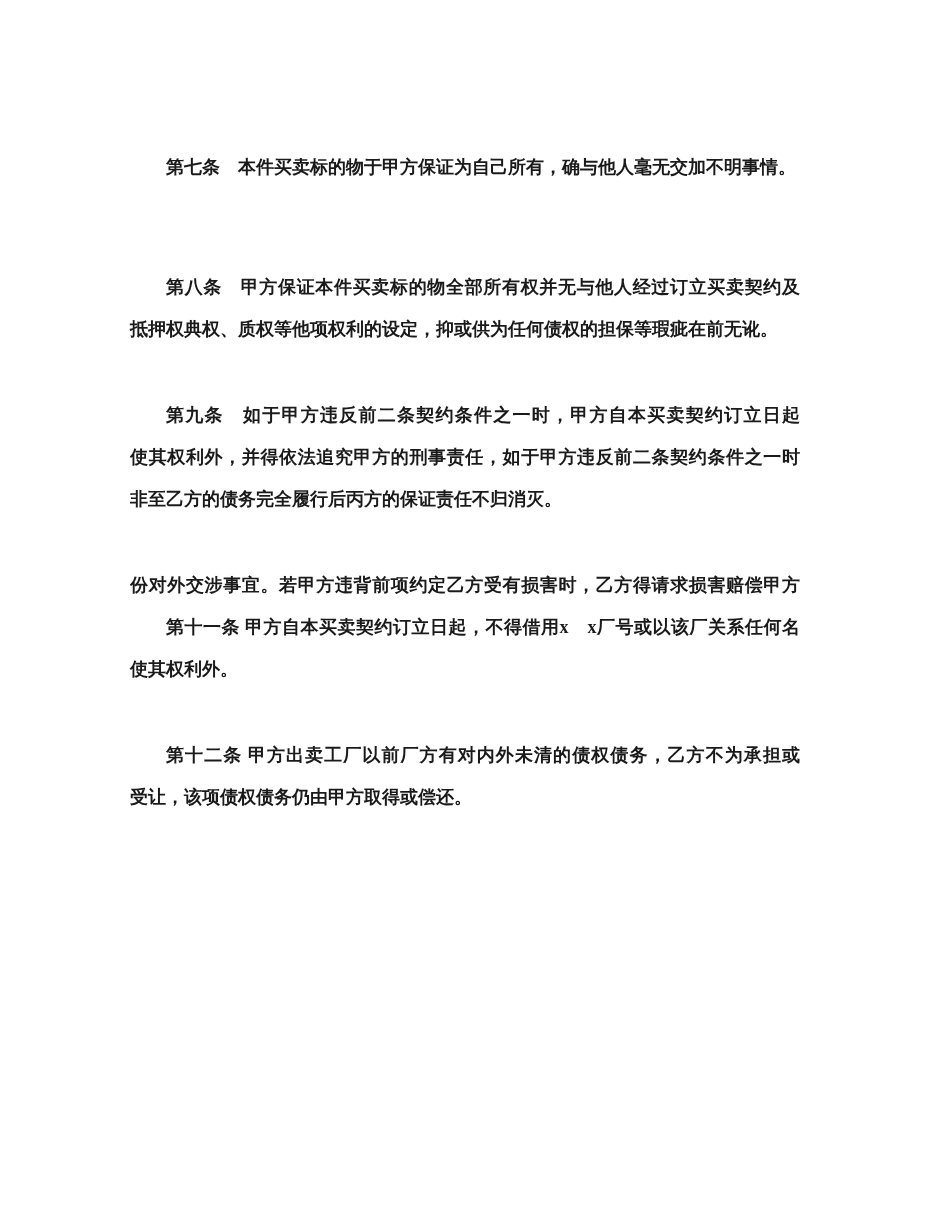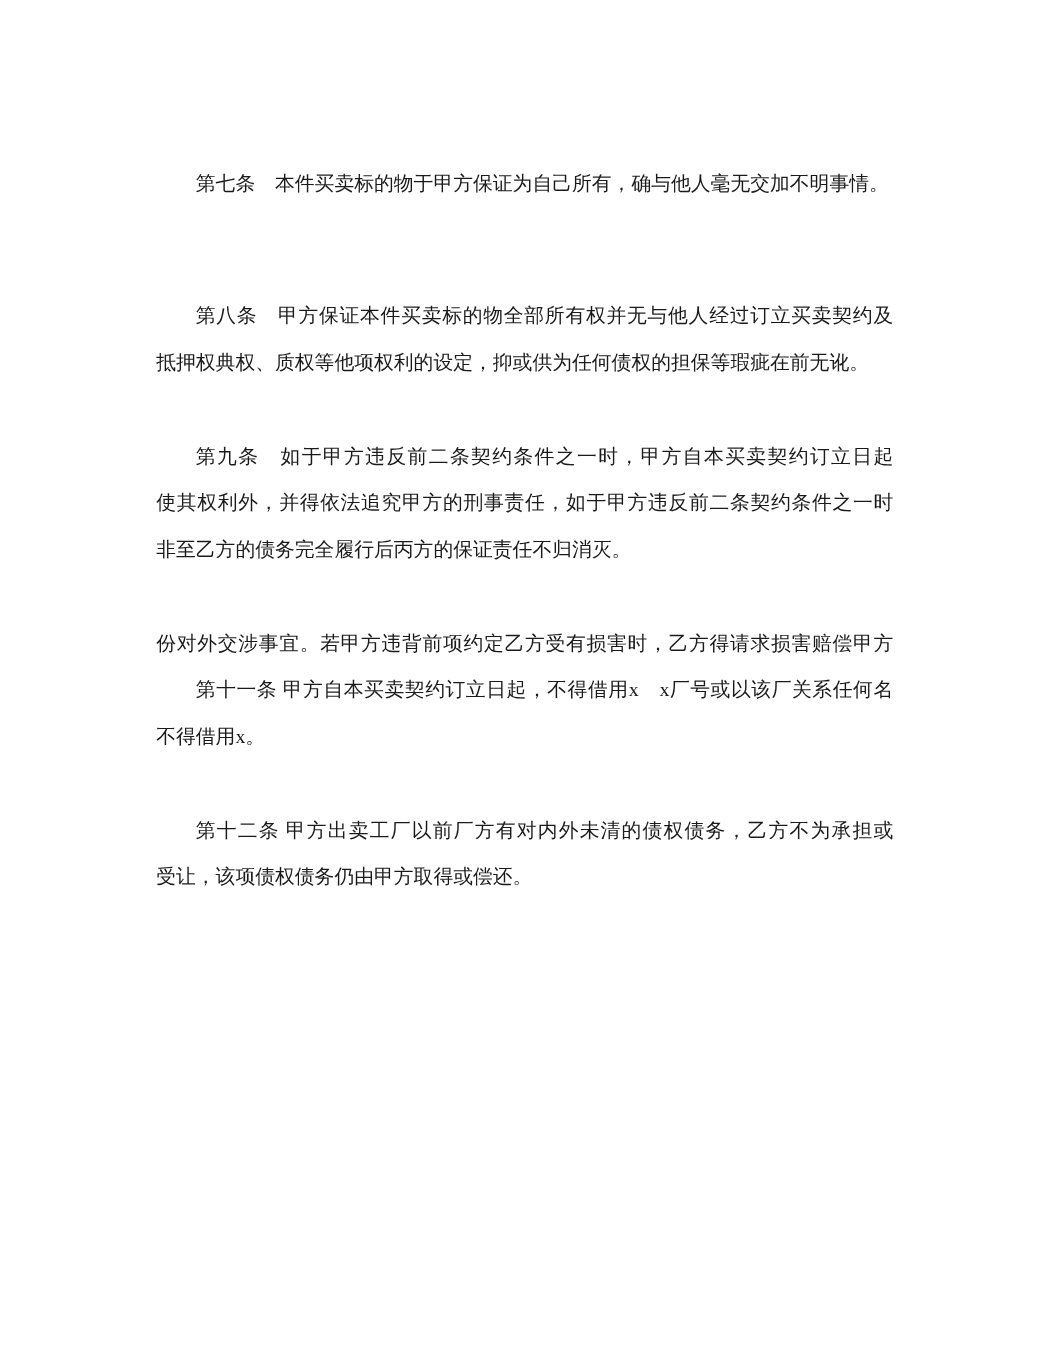--- a/index.html
+++ b/index.html
@@ -11,23 +11,24 @@
     position: relative;
     width: 950px;
     height: 1230px;
     background: #ffffff;
     overflow: hidden;
     font-family: "Liberation Serif", "DejaVu Serif", serif;
     color: #1a1a1a;
   }
   .doc {
     position: absolute;
-    left: 142px;
+    left: 130px;
     top: 146px;
     width: 670px;
+    font-weight: bold;
   }
   .para {
     margin: 0 0 44px 0;
     padding: 0;
   }
   .para.wide-gap-after {
     margin-bottom: 78px;
   }
   .para:last-child {
     margin-bottom: 0;
@@ -71,21 +72,21 @@
     <p class="para">
       <span class="line indent fill">第九条　如于甲方违反前二条契约条件之一时，甲方自本买卖契约订立日起</span>
       <span class="line fill">使其权利外，并得依法追究甲方的刑事责任，如于甲方违反前二条契约条件之一时</span>
       <span class="line">非至乙方的债务完全履行后丙方的保证责任不归消灭。</span>
     </p>
 
 
     <p class="para">
       <span class="line fill">份对外交涉事宜。若甲方违背前项约定乙方受有损害时，乙方得请求损害赔偿甲方</span>
       <span class="line indent fill">第十一条 甲方自本买卖契约订立日起，不得借用x　x厂号或以该厂关系任何名</span>
-      <span class="line">不得借用x。</span>
+      <span class="line">使其权利外。</span>
     </p>
 
     <p class="para">
       <span class="line indent fill">第十二条 甲方出卖工厂以前厂方有对内外未清的债权债务，乙方不为承担或</span>
       <span class="line">受让，该项债权债务仍由甲方取得或偿还。</span>
     </p>
 
   </div>
 </div>
 

